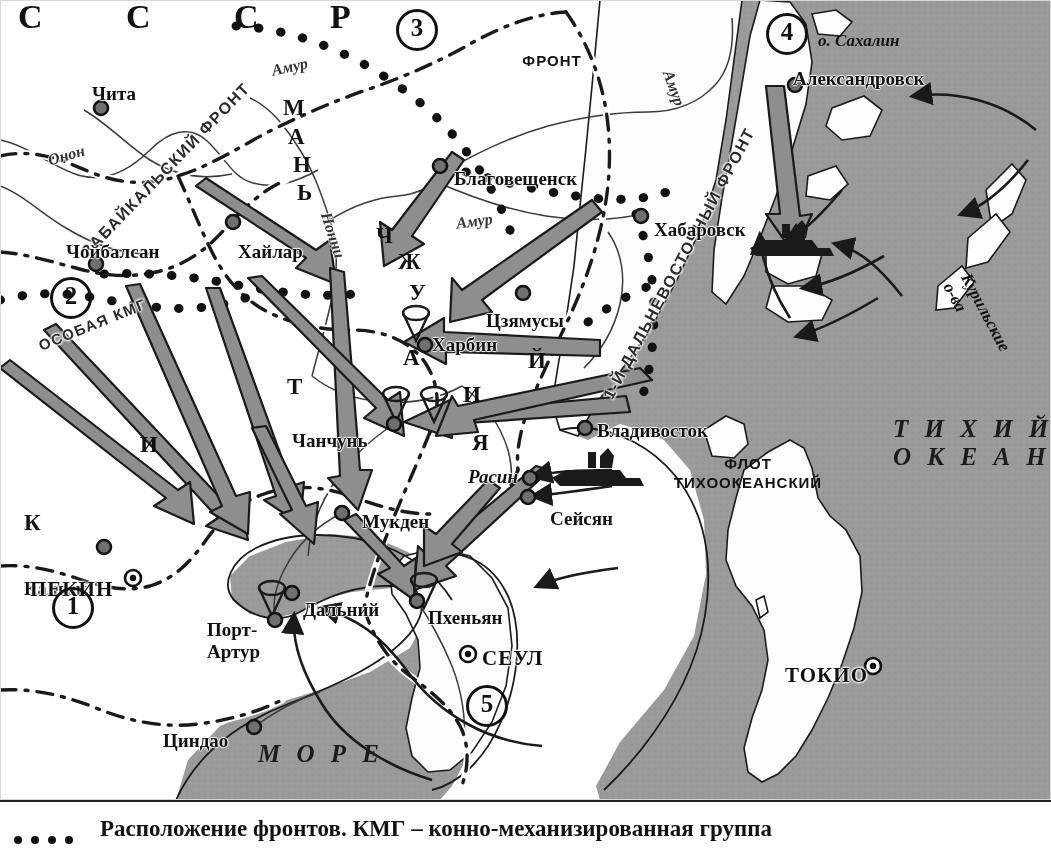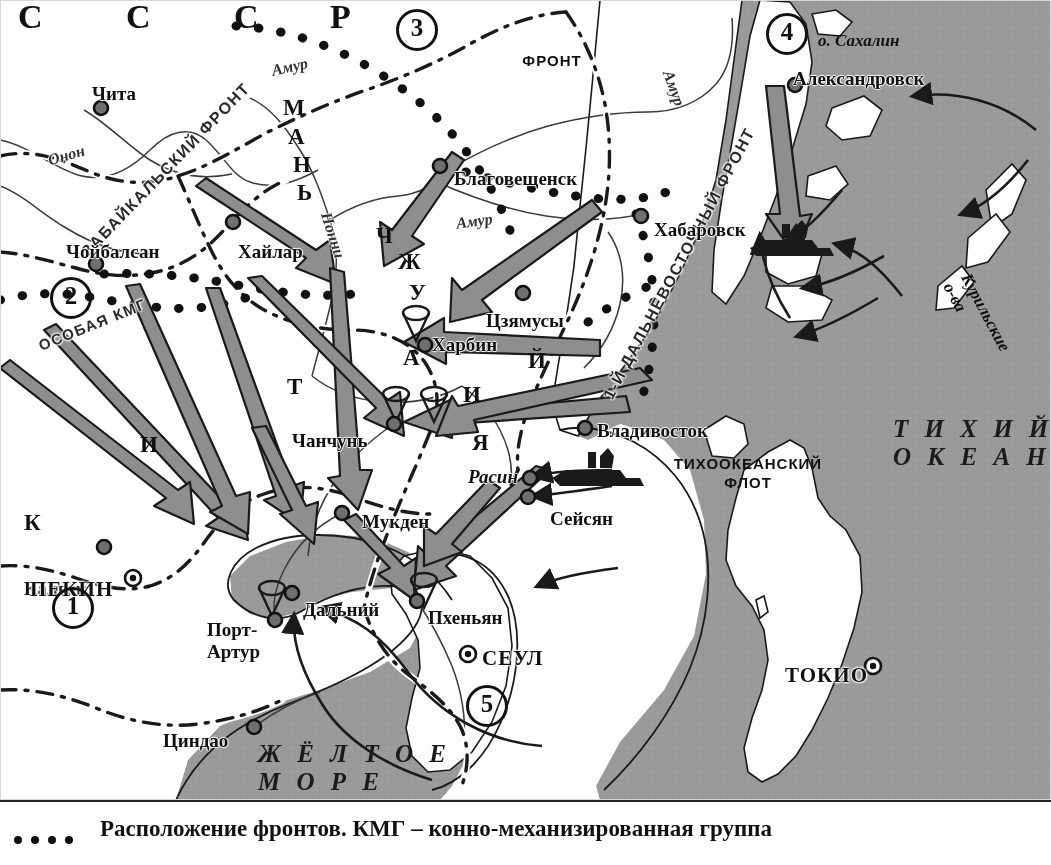--- a/index.html
+++ b/index.html
@@ -332,22 +332,22 @@
       <div>ФРОНТ</div>
     </div>
 
     <div class="lbl rotlbl" style="left:78px;top:248px;transform:rotate(-46deg);">ЗАБАЙКАЛЬСКИЙ ФРОНТ</div>
 
     <div class="lbl rotlbl" style="left:600px;top:394px;transform:rotate(-62deg);">1-Й ДАЛЬНЕВОСТОЧНЫЙ ФРОНТ</div>
 
     <div class="lbl rotlbl" style="left:36px;top:338px;font-size:15px;transform:rotate(-22deg);">ОСОБАЯ  КМГ</div>
 
     <div class="lbl frontlbl" style="left:648px;top:455px;width:200px;">
+      <div>ФЛОТ</div>
       <div>ТИХООКЕАНСКИЙ</div>
-      <div>ФЛОТ</div>
     </div>
 
     <div id="city-labels">
         <div class="lbl city" style="left: 92px; top: 83px;">Чита</div>
         <div class="lbl city" style="left: 66px; top: 241px;">Чойбалсан</div>
         <div class="lbl city" style="left: 238px; top: 241px;">Хайлар</div>
         <div class="lbl city" style="left: 454px; top: 168px;">Благовещенск</div>
         <div class="lbl city" style="left: 654px; top: 219px;">Хабаровск</div>
         <div class="lbl city" style="left: 793px; top: 68px;">Александровск</div>
         <div class="lbl city" style="left: 486px; top: 310px;">Цзямусы</div>
@@ -368,21 +368,20 @@
         <div class="lbl capital" style="left: 482px; top: 646px;">СЕУЛ</div>
         <div class="lbl city" style="left: 163px; top: 730px;">Циндао</div>
         <div class="lbl capital" style="left: 785px; top: 663px;">ТОКИО</div>
       </div>
     <div id="sea-labels">
         <div class="lbl sea" style="left: 893px; top: 415px;">
           <div>Т И Х И Й</div>
           <div>О К Е А Н</div>
         </div>
         <div class="lbl sea" style="left: 258px; top: 740px;">
-          <div>Ж Ё Л Т О Е</div>
           <div>М О Р Е</div>
         </div>
       </div>
     <div id="river-labels">
         <div class="lbl river" style="left: 270px; top: 62px; transform: rotate(-12deg); transform-origin: 0px 0px;">Амур</div>
         <div class="lbl river" style="left: 455px; top: 215px; transform: rotate(-8deg); transform-origin: 0px 0px;">Амур</div>
         <div class="lbl river" style="left: 676px; top: 68px; transform: rotate(70deg); transform-origin: 0px 0px;">Амур</div>
         <div class="lbl river" style="left: 46px; top: 152px; transform: rotate(-16deg); transform-origin: 0px 0px;">Онон</div>
         <div class="lbl river" style="left: 334px; top: 210px; transform: rotate(72deg); transform-origin: 0px 0px;">Нонни</div>
       </div>

